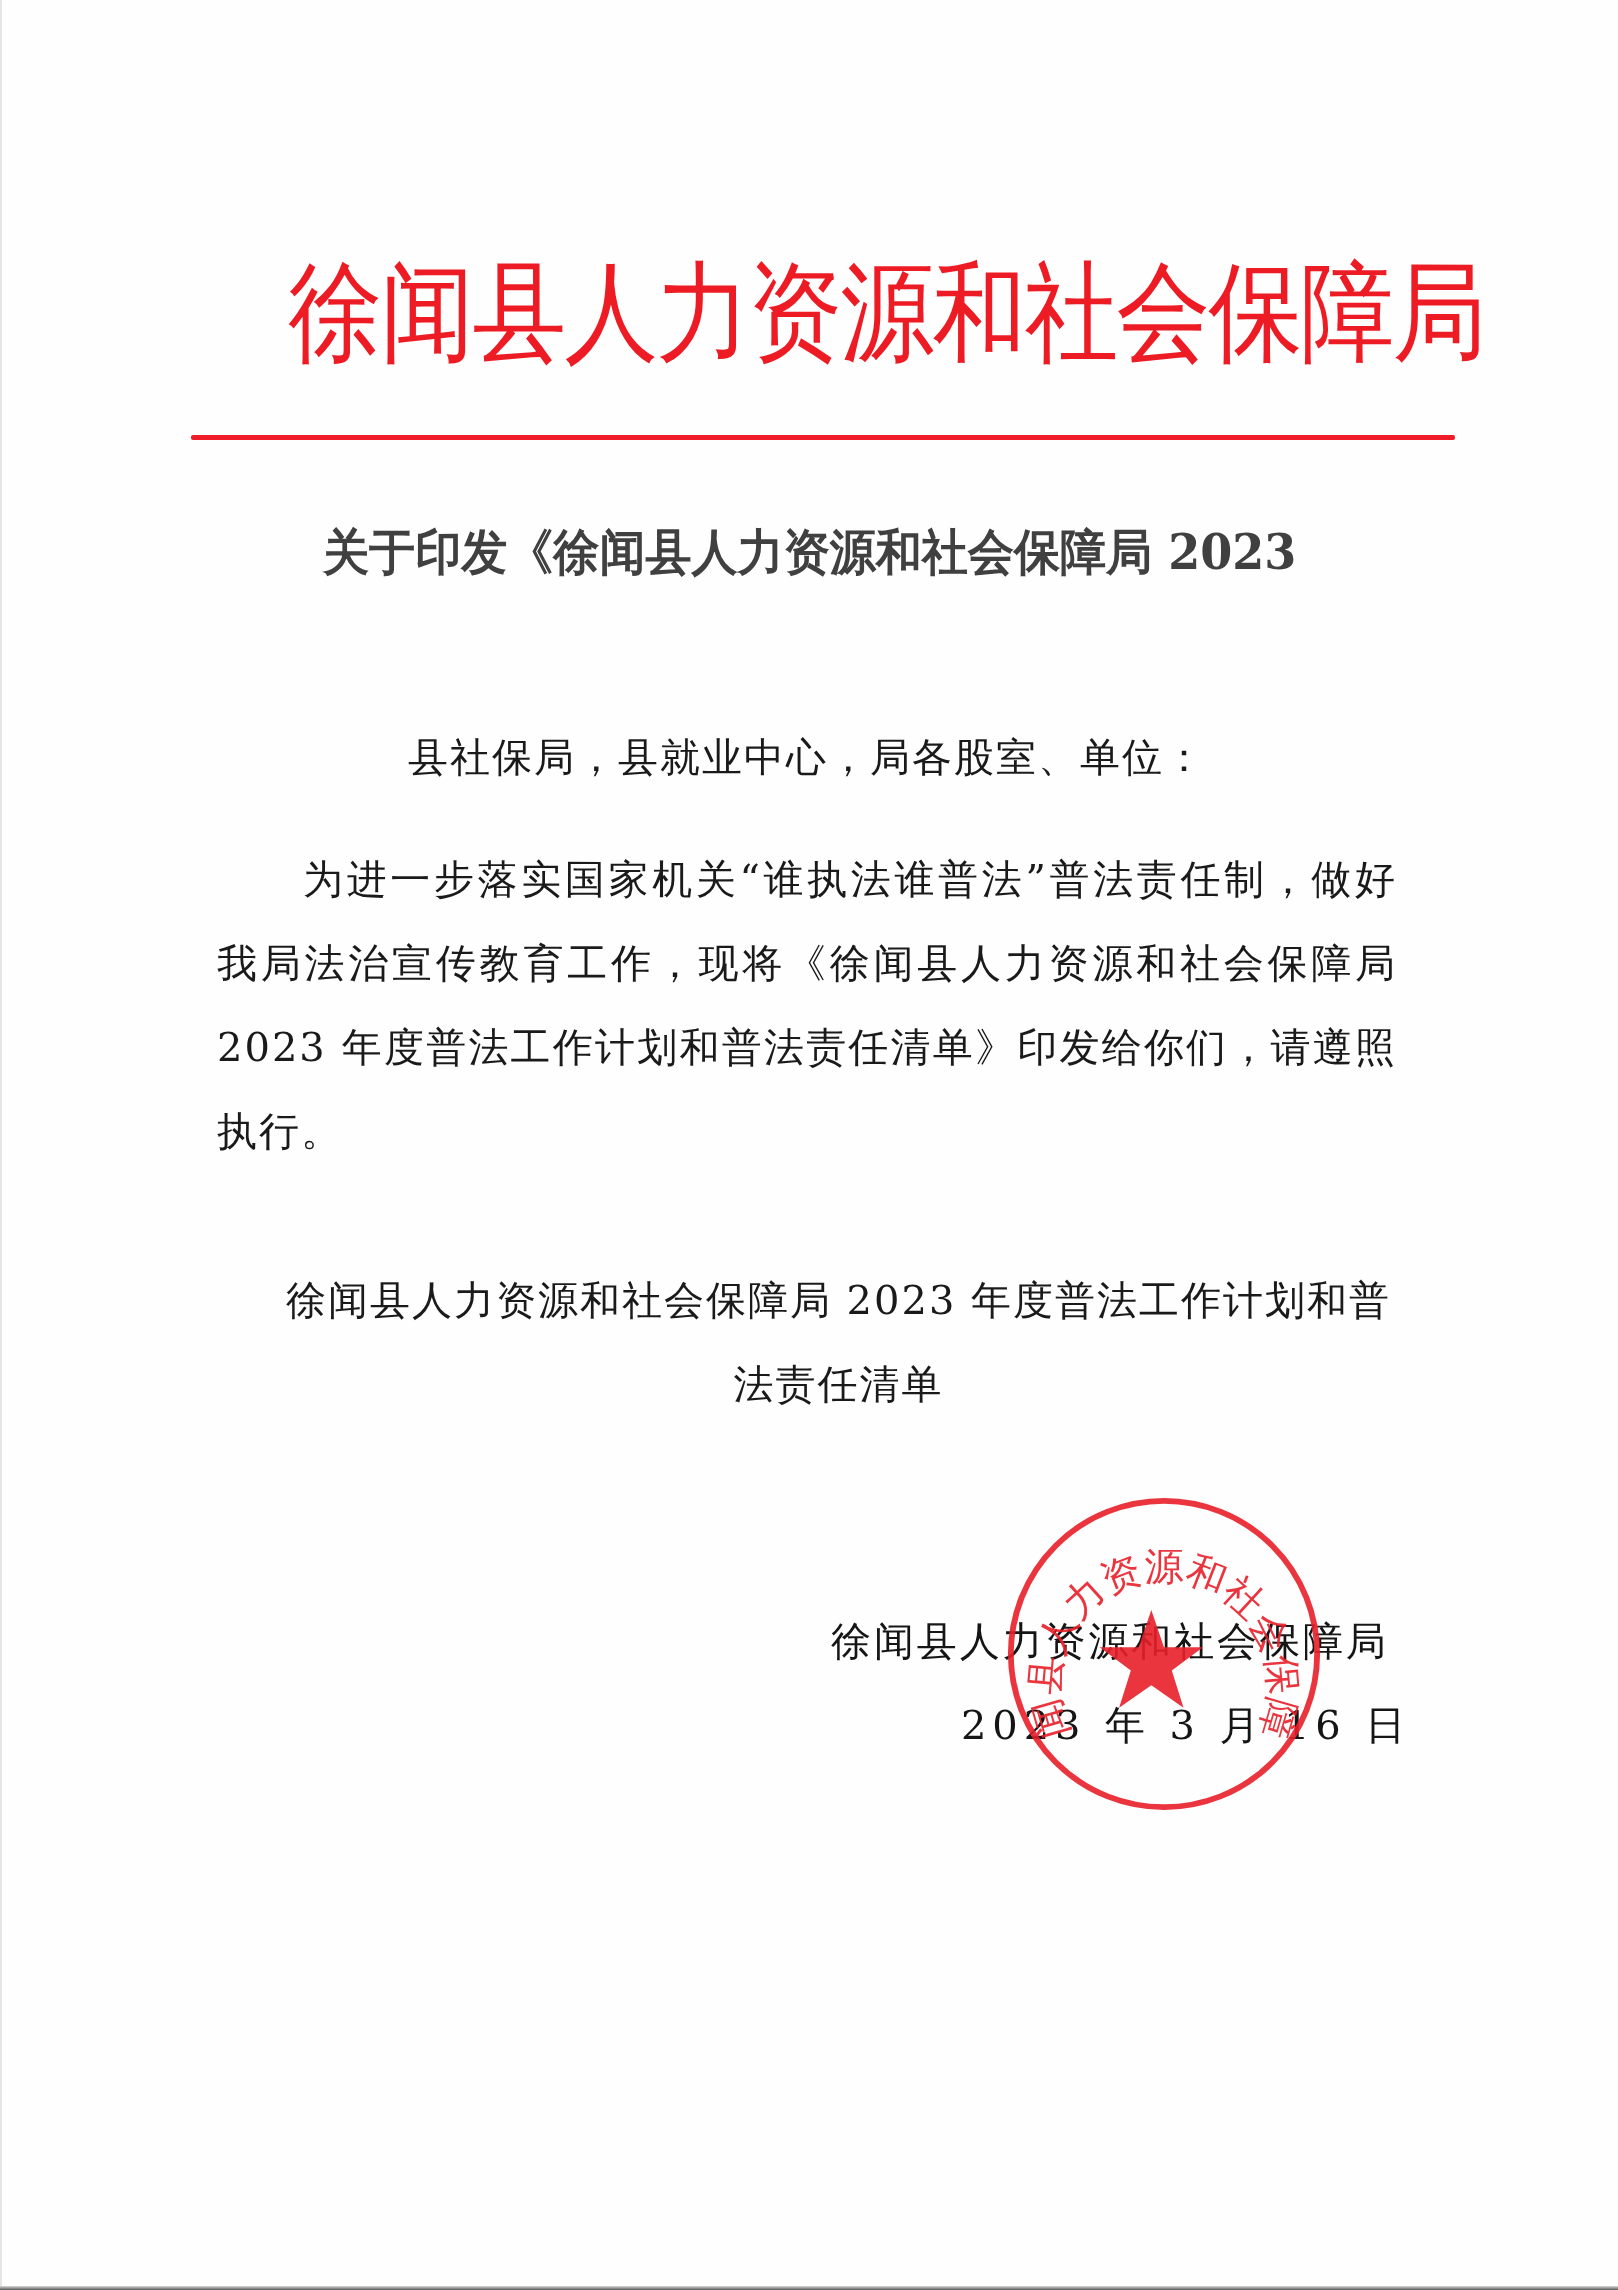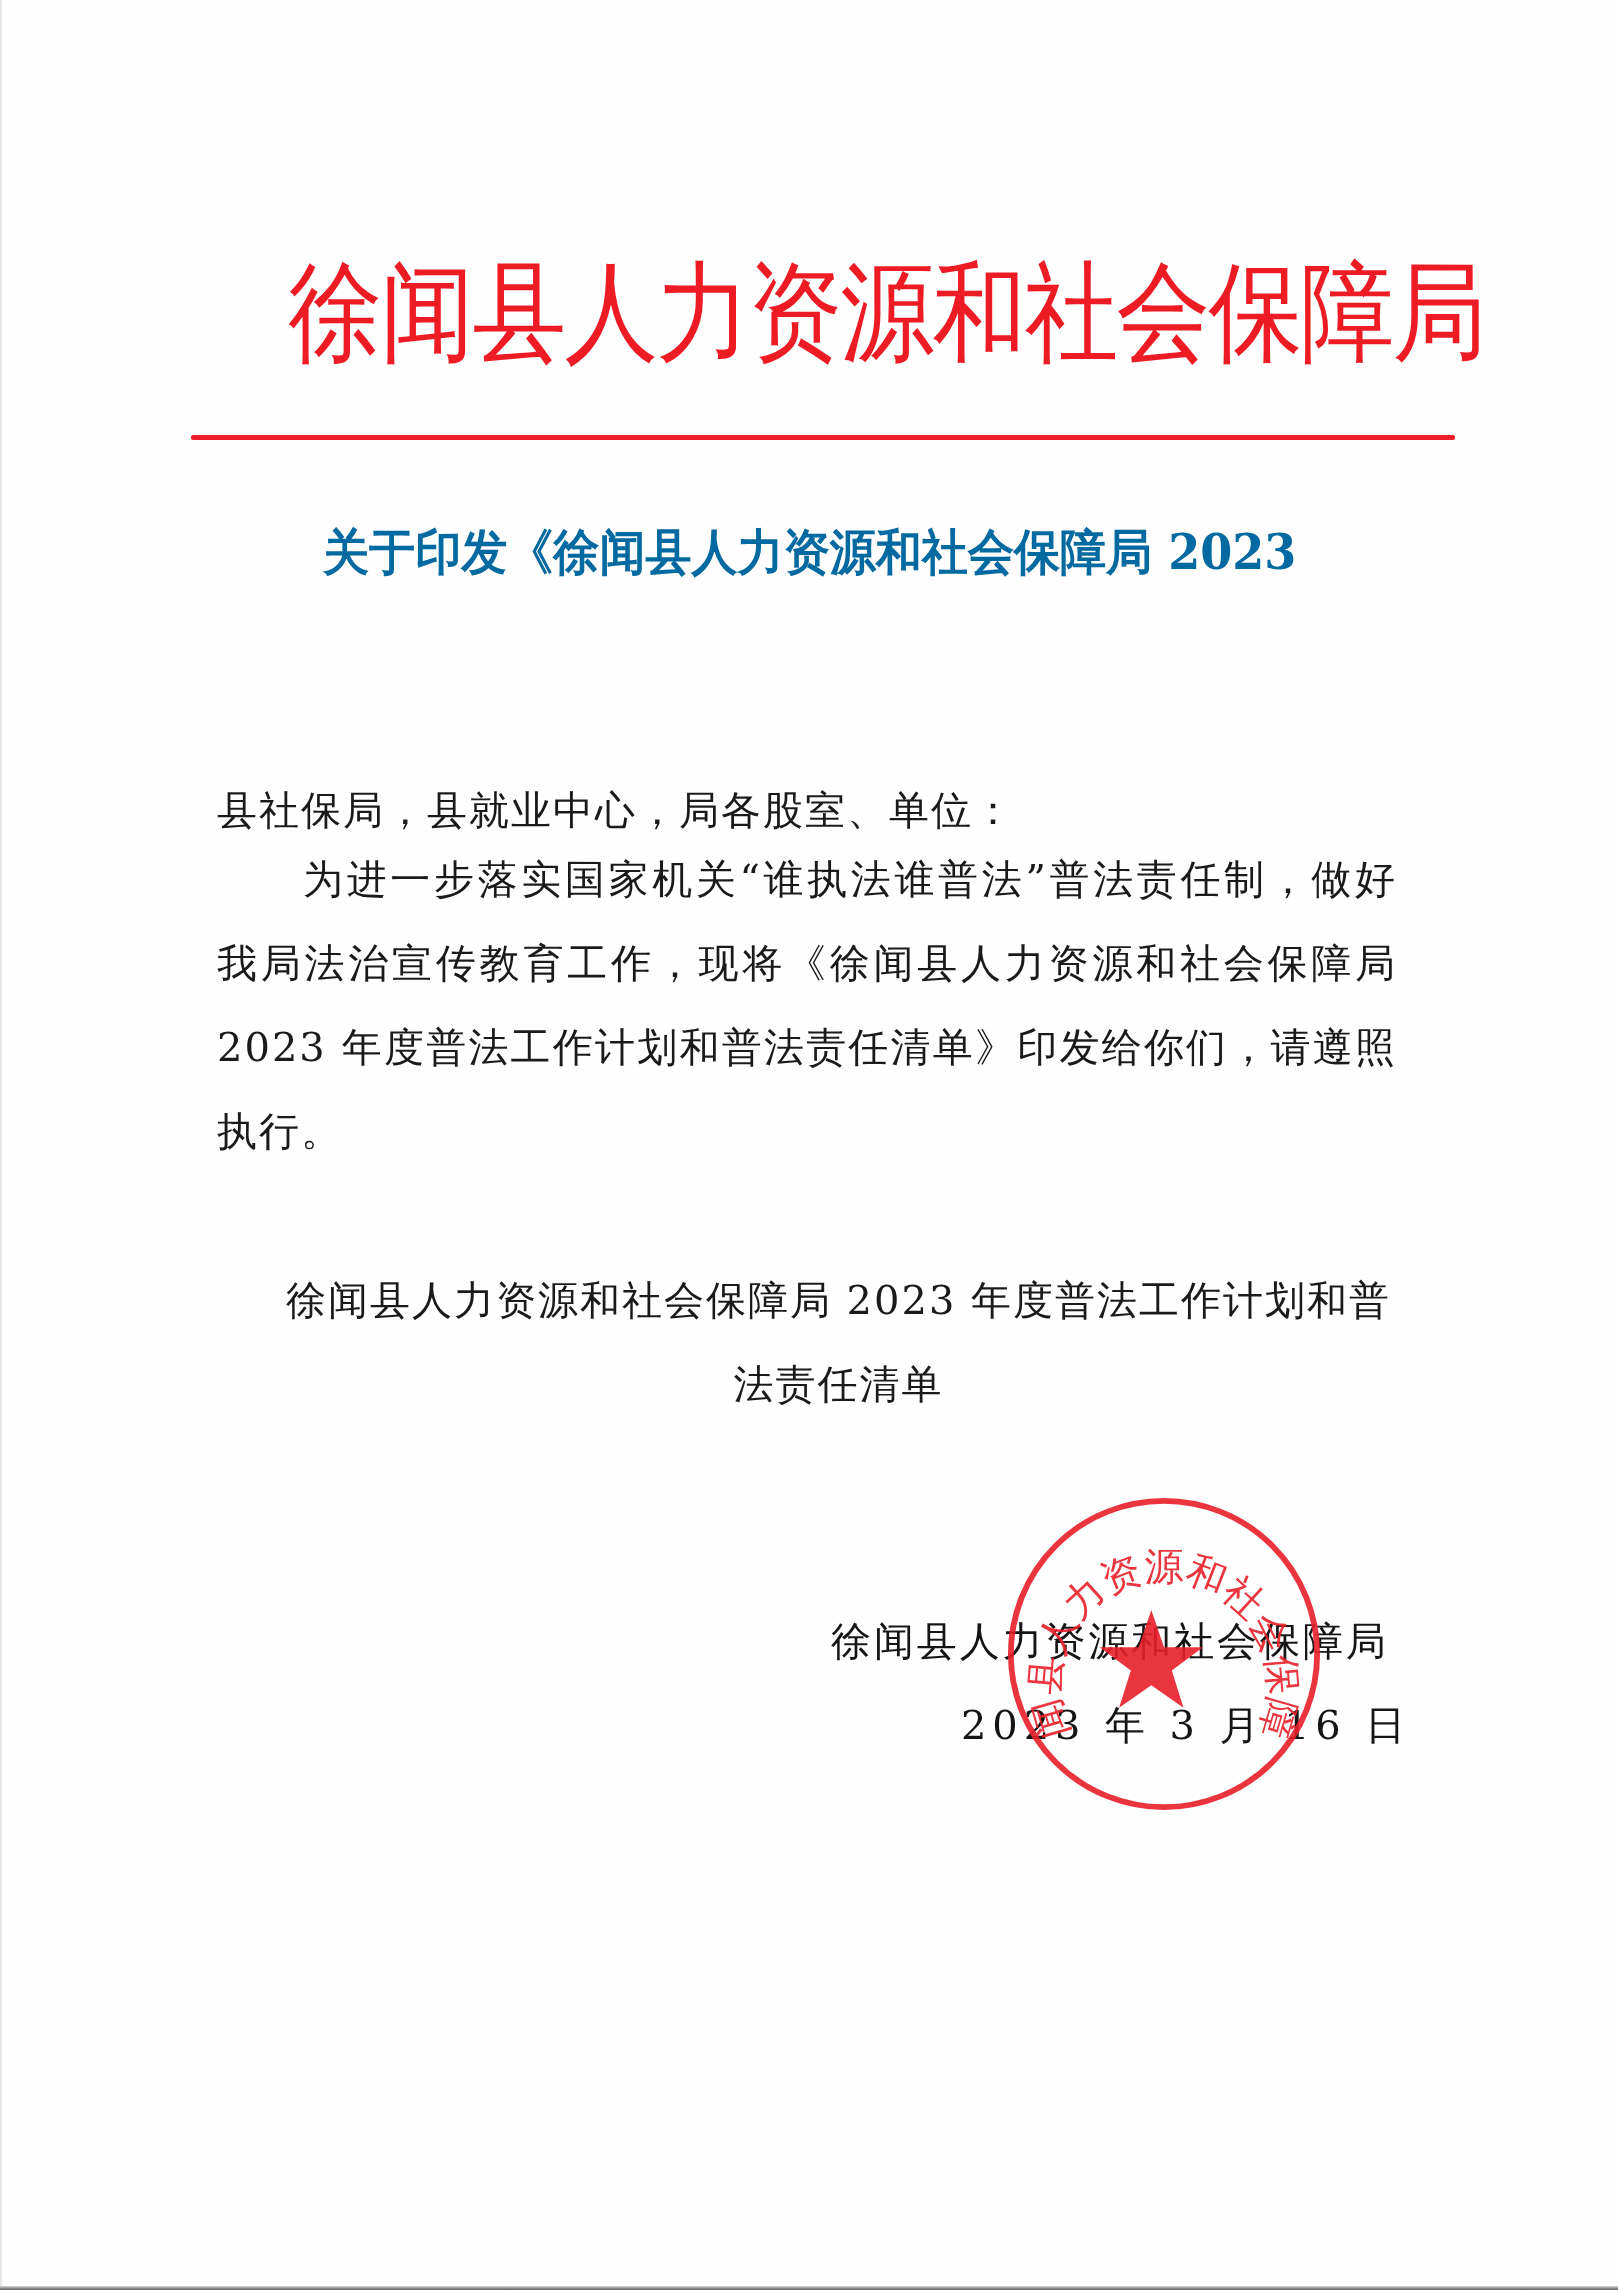--- a/index.html
+++ b/index.html
@@ -26,31 +26,31 @@
   .header-title span.inner {
     display: inline-block; transform: scaleX(0.86); transform-origin: center;
     white-space: nowrap;
   }
   .red-rule {
     position: absolute; left: 191px; top: 435px; width: 1264px; height: 4.9px;
     background: #ee1d27; border-radius: 2px;
   }
   .doc-title {
     position: absolute; left: 176px; top: 513px; width: 1268px;
-    text-align: center; font-weight: bold; color: #0369a1;
+    text-align: center; font-weight: bold; color: #404040;
     font-size: 49px; line-height: 78px;
   }
   .doc-title .t-line { display: block; white-space: nowrap; }
   .doc-title .t-line span { display: inline-block; transform: scaleX(0.94); }
   .body-text {
     position: absolute; left: 217px; width: 1180px;
     font-size: 40px; line-height: 84px; color: #1a1a1a;
     letter-spacing: 2px;
   }
-  .addressee { top: 768px; }
+  .addressee { top: 715px; text-align: center; }
   .paragraph { top: 837px; text-indent: 86px; text-align: justify; }
   .attachment {
     position: absolute; left: 273px; top: 1258px; width: 1131px;
     font-size: 40px; line-height: 84px; letter-spacing: 2px; color: #1a1a1a;
     display: flex;
   }
   .attachment .att-label { flex: 0 0 127px; }
   .attachment .att-content { flex: 1; text-align: center; }
   .signature {
     position: absolute; left: 831px; top: 1599px; width: 585px;

